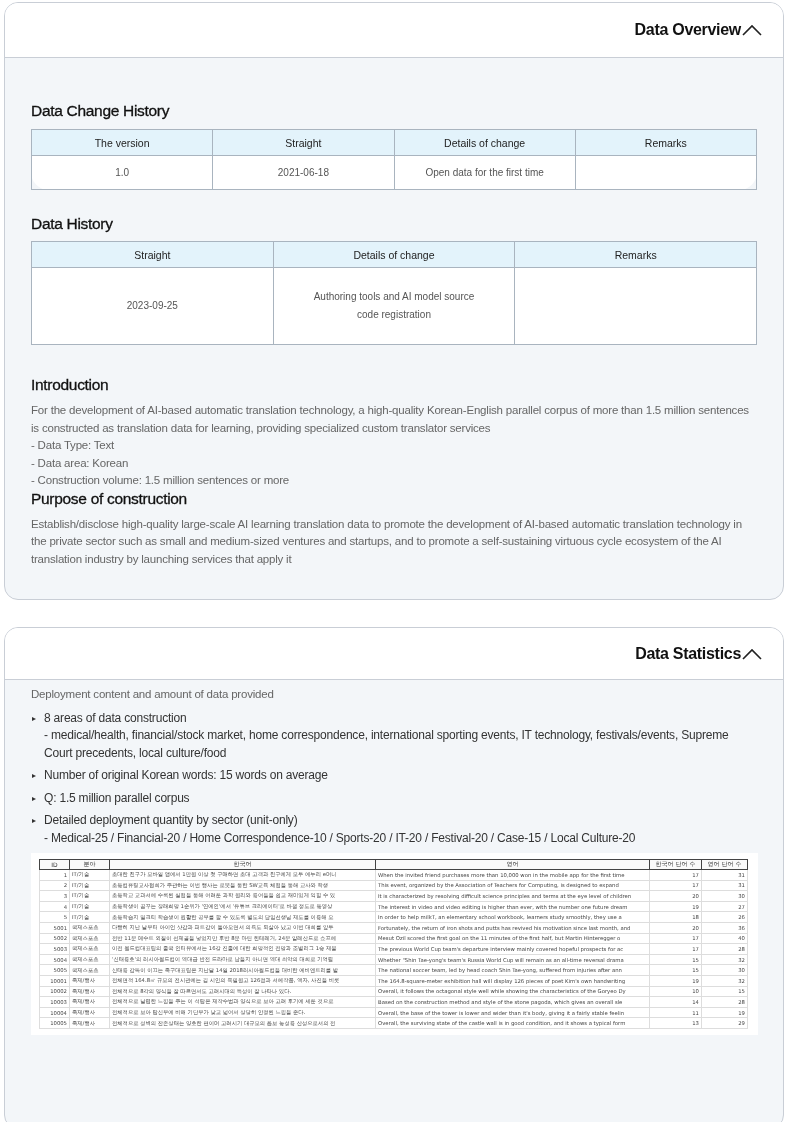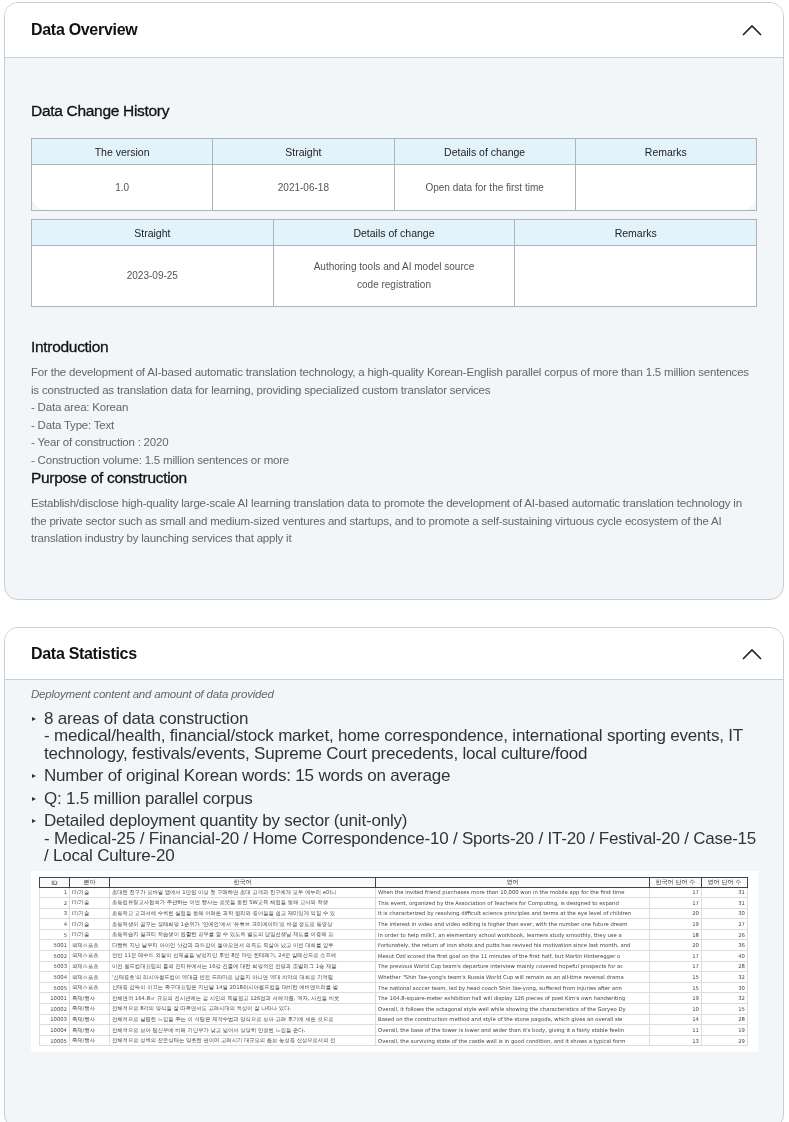--- a/index.html
+++ b/index.html
@@ -6,21 +6,21 @@
   html, body { width: 789px; height: 1122px; background: #ffffff; overflow: hidden; }
   body { font-family: "Liberation Sans", sans-serif; color: #222; position: relative; }
 
   .panel {
     position: absolute; left: 4px; width: 780px;
     border: 1px solid #c9ced6; border-radius: 14px;
     background: #f3f6f9; overflow: hidden;
   }
   .panel-header {
     height: 55px; background: #ffffff; border-bottom: 1px solid #c9ced6;
-    display: flex; align-items: center; justify-content: space-between;
+    display: flex; align-items: center; justify-content: flex-end;
     padding: 0 20px 0 26px;
   }
   .panel-title { font-size: 16px; font-weight: bold; color: #111; letter-spacing: -0.3px; }
   .chevron { width: 22px; height: 22px; display: flex; align-items: center; justify-content: center; cursor: pointer; }
   .chevron svg { width: 20px; height: 12px; }
 
   .panel-body { padding: 0 26px; }
 
   h3.section-title { font-size: 15.5px; font-weight: normal; color: #111; letter-spacing: -0.3px; -webkit-text-stroke: 0.3px #111; }
 
@@ -30,21 +30,21 @@
     border: 1px solid #a9b4bf; height: 26px; text-align: center;
   }
   table.info td {
     font-size: 10px; color: #555; border: 1px solid #a9b4bf; text-align: center;
     line-height: 18px; padding: 4px 8px;
   }
 
   .para { font-size: 11.5px; color: #666; line-height: 17.5px; letter-spacing: -0.2px; }
 
   ul.bullets { list-style: none; margin-top: 6px; }
-  ul.bullets li { position: relative; padding-left: 13px; font-size: 17px; color: #333; line-height: 17.5px; margin-bottom: 5px; letter-spacing: -0.2px; }
+  ul.bullets li { position: relative; padding-left: 13px; font-size: 12px; color: #333; line-height: 17.5px; margin-bottom: 5px; letter-spacing: -0.2px; }
   ul.bullets li::before {
     content: ""; position: absolute; left: 1px; top: 7px;
     border-left: 4px solid #333; border-top: 2.5px solid transparent; border-bottom: 2.5px solid transparent;
   }
 
   .example-wrap { background: #ffffff; margin-top: 6px; padding: 6px 8px 6px 8px; width: 727px; }
   table.ex { border-collapse: collapse; table-layout: fixed; width: 708px; font-family: "DejaVu Sans", sans-serif; }
   table.ex th { font-size: 6px; font-weight: normal; color: #333; border: 1px solid #444; height: 10px; text-align: center; background: #fafafa; }
   table.ex td { font-size: 5.3px; color: #444; border-bottom: 1px solid #ddd; border-right: 1px solid #ddd; height: 10.6px; white-space: nowrap; overflow: hidden; padding: 0 2px; }
   table.ex td.num { text-align: right; }
@@ -57,81 +57,81 @@
   <div class="panel-header">
     <span class="panel-title">Data Overview</span>
     <span class="chevron">
       <svg viewBox="0 0 20 12">
           <polyline points="1,11 10,2 19,11" fill="none" stroke="#222" stroke-width="1.6"></polyline>
         </svg>
     </span>
   </div>
   <div class="panel-body">
     <h3 class="section-title" style="margin-top:44px;">Data Change History</h3>
-    <table class="info" style="margin-top:18px;border-radius:18px;">
+    <table class="info" style="margin-top:9px;border-radius:18px;">
       <thead>
         <tr>
           <th>The version</th>
           <th>Straight</th>
           <th>Details of change</th>
           <th>Remarks</th>
         </tr>
       </thead>
       <tbody>
-        <tr style="height:46px;">
+        <tr style="height:34px;">
           <td>1.0</td>
           <td>2021-06-18</td>
           <td>Open data for the first time</td>
           <td></td>
         </tr>
       </tbody>
     </table>
 
+    <h3 class="section-title" style="margin-top:25px;">Data History</h3>
     <table class="info" style="margin-top:8px;">
       <thead>
         <tr>
           <th>Straight</th>
           <th>Details of change</th>
           <th>Remarks</th>
         </tr>
       </thead>
       <tbody>
         <tr style="height:48px;">
           <td>2023-09-25</td>
-          <td style="padding:12px 36px;">Authoring tools and AI model source code registration</td>
+          <td style="padding:20px 36px;">Authoring tools and AI model source code registration</td>
           <td></td>
         </tr>
       </tbody>
     </table>
 
     <h3 class="section-title" style="margin-top:31px;">Introduction</h3>
     <div class="para" style="margin-top:8px;">
       <div>For the development of AI-based automatic translation technology, a high-quality Korean-English parallel corpus of more than 1.5 million sentences is constructed as translation data for learning, providing specialized custom translator services</div>
+      <div>- Data Type: Text</div>
       <div>- Data area: Korean</div>
-      <div>- Data Type: Text</div>
-      <div>- Year of construction : 2020</div>
       <div>- Construction volume: 1.5 million sentences or more</div>
     </div>
 
     <h3 class="section-title" style="">Purpose of construction</h3>
     <div class="para" style="margin-top:8px;">Establish/disclose high-quality large-scale AI learning translation data to promote the development of AI-based automatic translation technology in the private sector such as small and medium-sized ventures and startups, and to promote a self-sustaining virtuous cycle ecosystem of the AI translation industry by launching services that apply it</div>
   </div>
 </section>
 
 <section class="panel" style="top:627px; height:502px;">
   <div class="panel-header" style="height:52px;">
     <span class="panel-title">Data Statistics</span>
     <span class="chevron">
       <svg viewBox="0 0 20 12">
           <polyline points="1,11 10,2 19,11" fill="none" stroke="#222" stroke-width="1.6"></polyline>
         </svg>
     </span>
   </div>
   <div class="panel-body">
-    <div class="para" style="margin-top:6px; color:#666;font-style:italic;">Deployment content and amount of data provided</div>
+    <div class="para" style="margin-top:6px; color:#666;">Deployment content and amount of data provided</div>
     <ul class="bullets">
       <li>
         <div>8 areas of data construction</div>
         <div>- medical/health, financial/stock market, home correspondence, international sporting events, IT technology, festivals/events, Supreme Court precedents, local culture/food</div>
       </li>
       <li>
         <div>Number of original Korean words: 15 words on average</div>
       </li>
       <li>
         <div>Q: 1.5 million parallel corpus</div>

